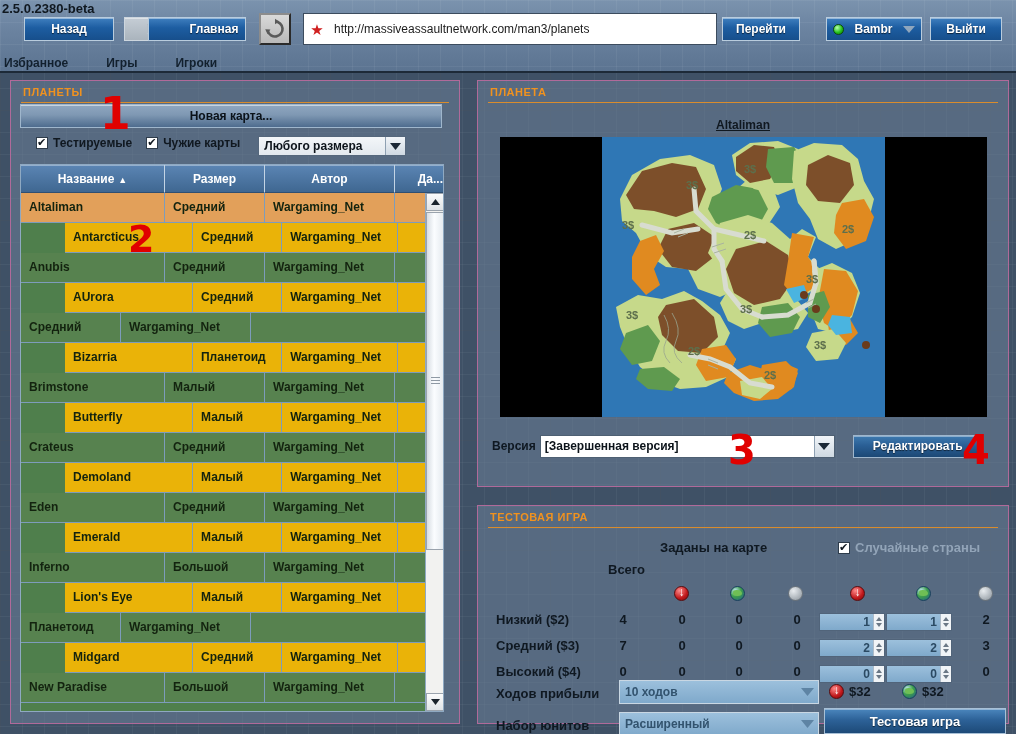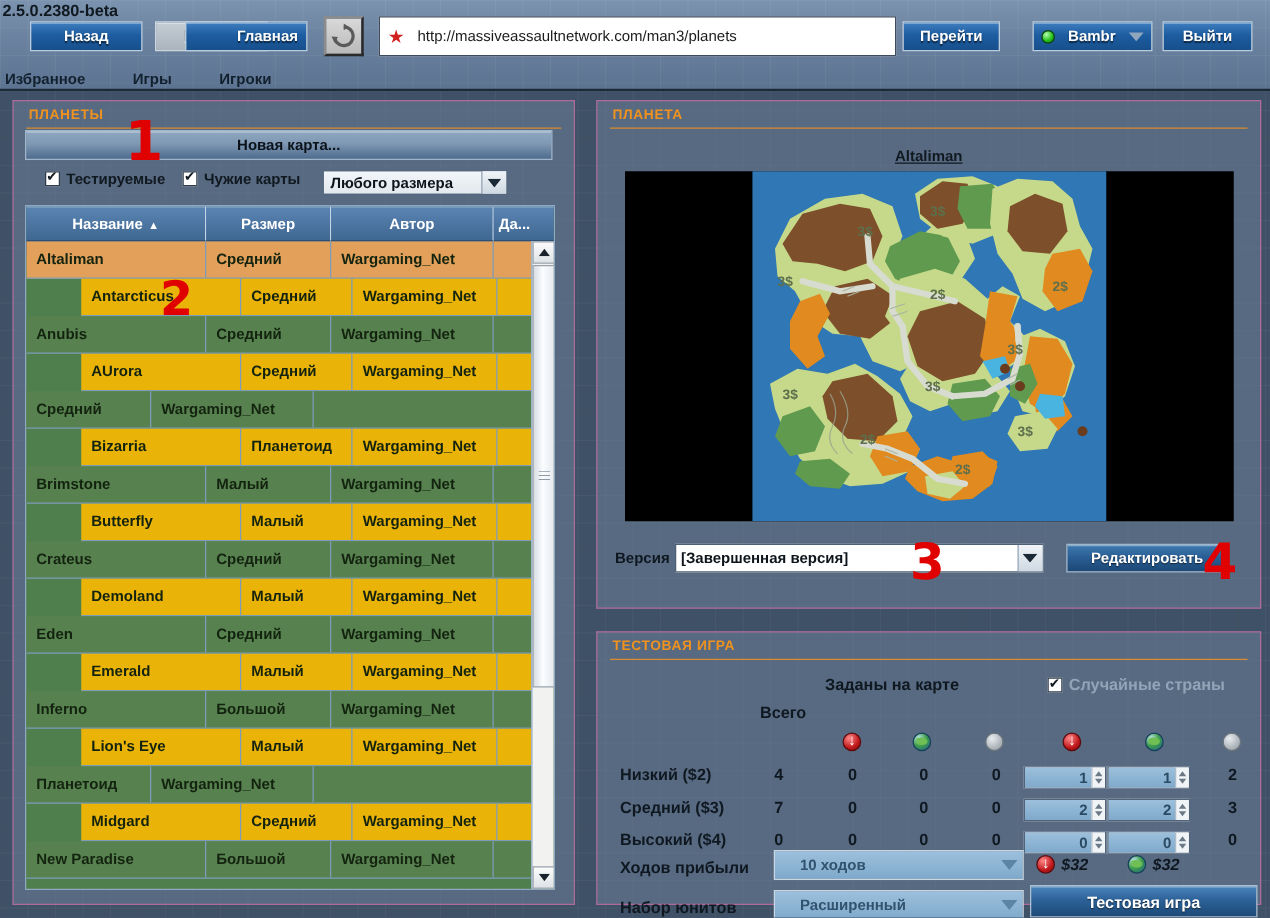--- a/index.html
+++ b/index.html
@@ -188,21 +188,21 @@
     height:28px; line-height:28px; text-align:center;
     color:#ffffff; font-weight:bold; font-size:12px;
     background:linear-gradient(#5b85b4,#3f6791);
     border-right:1px solid #c3d4e5; border-bottom:1px solid #2f4f72;
     box-shadow:inset 0 1px 0 rgba(255,255,255,0.35);
     overflow:hidden; white-space:nowrap; cursor:pointer;
   }
   .th.c0 { width:144px; }
   .th.c1 { width:100px; }
   .th.c2 { width:130px; }
-  .th.c3 { width:48px; text-align:left; padding-left:4px; border-right:none; }
+  .th.c3 { width:48px; text-align:right; padding-left:4px; border-right:none; }
   .sort-arrow { font-size:9px; margin-left:4px; }
 
   #tbody { position:absolute; left:0; top:28px; width:406px; bottom:0; overflow:hidden; }
   .trow { display:flex; height:30px; background:#57824f; border-bottom:1px solid #7d9cbb; }
   .trow.alt { background:#eab308;margin-left:44px; }
   .trow.sel { background:#e2a05a; }
   .td {
     height:29px; line-height:29px; color:#13230f; font-weight:bold; font-size:12px;
     overflow:hidden; white-space:nowrap; padding-left:8px;
     border-right:1px solid #7d9cbb;
@@ -326,24 +326,24 @@
   }
   .spin-btns:before { top:3px; border-bottom:4px solid #6b7886; }
   .spin-btns:after  { bottom:3px; border-top:4px solid #6b7886; }
 
   .tg-wide-lbl { position:absolute; left:18px; color:#0f1821; font-weight:bold; font-size:13px; }
   .tg-select {
     position:absolute; height:24px;
     background:linear-gradient(#9cc0dc,#7fa9cb);
     border:1px solid #c9d7e3; display:flex; align-items:center; cursor:pointer;
   }
-  .tg-select-text { flex:1; padding-left:20px; color:#32536e; font-weight:bold; font-size:12px; }
+  .tg-select-text { flex:1; padding-left:5px; color:#32536e; font-weight:bold; font-size:12px; }
   .tg-sel-arrow { width:22px; display:flex; align-items:center; justify-content:center; }
 
-  .money-chip { position:absolute; display:flex; align-items:center;font-style:italic; }
+  .money-chip { position:absolute; display:flex; align-items:center; }
   .money-chip .txt { color:#0f1821; font-weight:bold; font-size:13px; margin-left:5px; }
 
   #tg-play-btn {
     position:absolute; left:346px; top:176px; width:182px; height:26px;
     border:1px solid #a8c0d6;
     background:linear-gradient(#4b86bd 0%, #2d6298 45%, #1d4a78 100%);
     color:#ffffff; font-weight:bold; font-size:13px;
     display:flex; align-items:center; justify-content:center; cursor:pointer;
     box-shadow:inset 0 1px 0 rgba(255,255,255,0.4);
     text-shadow:0 1px 1px rgba(0,0,0,0.6);

